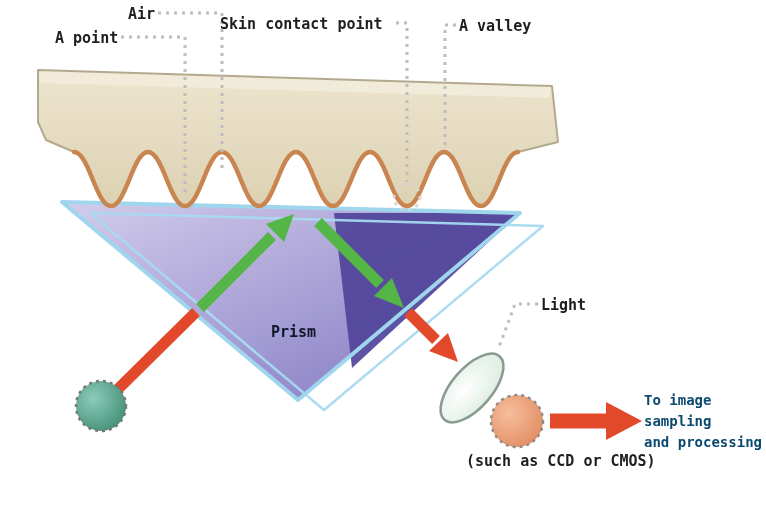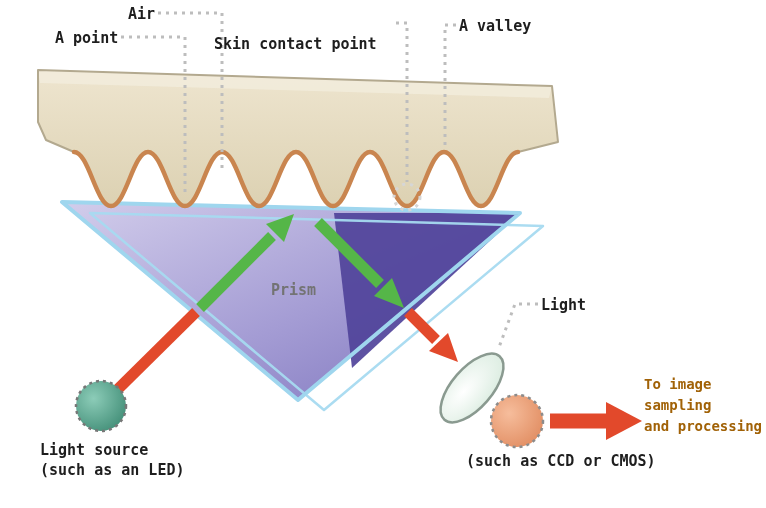--- a/index.html
+++ b/index.html
@@ -11,27 +11,27 @@
     font-family:"DejaVu Sans Mono",monospace;
   }
   #diagram-svg{position:absolute;left:0;top:0;}
   .lbl{
     position:absolute;
     font:bold 15px "DejaVu Sans Mono",monospace;
     color:#1e1e1e;
     white-space:nowrap;
     letter-spacing:0px;
   }
-  .lbl-white{color:#737373;}
+  .lbl-white{color:#0f172a;margin-top:42px;}
   .lbl-block div{line-height:20px;}
   .output-text{
     position:absolute;
-    left:644px;top:374px;
+    left:644px;top:390px;
     font:bold 14px "DejaVu Sans Mono",monospace;
-    color:#a16207;
+    color:#0c4a6e;
     line-height:21px;
     white-space:nowrap;
   }
 </style>
 </head>
 <body>
 
 <div id="stage">
 
   <svg id="diagram-svg" width="766" height="508" viewBox="0 0 766 508">
@@ -110,29 +110,25 @@
     <circle cx="517" cy="421" r="26" fill="url(#sensorGrad)" stroke="#8c8c8c" stroke-width="2.5" stroke-dasharray="3 4"></circle>
 
     <g>
       <line x1="550" y1="421" x2="606" y2="421" stroke-width="15" stroke="#e2492b"></line>
       <polygon points="606,402 642,421 606,440" fill="#e2492b"></polygon>
     </g>
   </svg>
 
   <div class="lbl" style="left:128px;top:5px;text-align:right;">Air</div>
   <div class="lbl" style="left:55px;top:29px;">A point</div>
-  <div class="lbl" style="left:214px;top:15px;margin-top:20px;">Skin contact point</div>
+  <div class="lbl" style="left:220px;top:15px;">Skin contact point</div>
   <div class="lbl" style="left:459px;top:17px;">A valley</div>
   <div class="lbl lbl-white" style="left:271px;top:281px;">Prism</div>
   <div class="lbl" style="left:541px;top:296px;">Light</div>
 
-  <div class="lbl lbl-block" style="left:40px;top:440px;">
-    <div>Light source</div>
-    <div>(such as an LED)</div>
-  </div>
 
   <div class="lbl lbl-block" style="left:466px;top:451px;">
     <div>(such as CCD or CMOS)</div>
   </div>
 
   <div class="output-text">
     <div>To image</div>
     <div>sampling</div>
     <div>and processing</div>
   </div>

